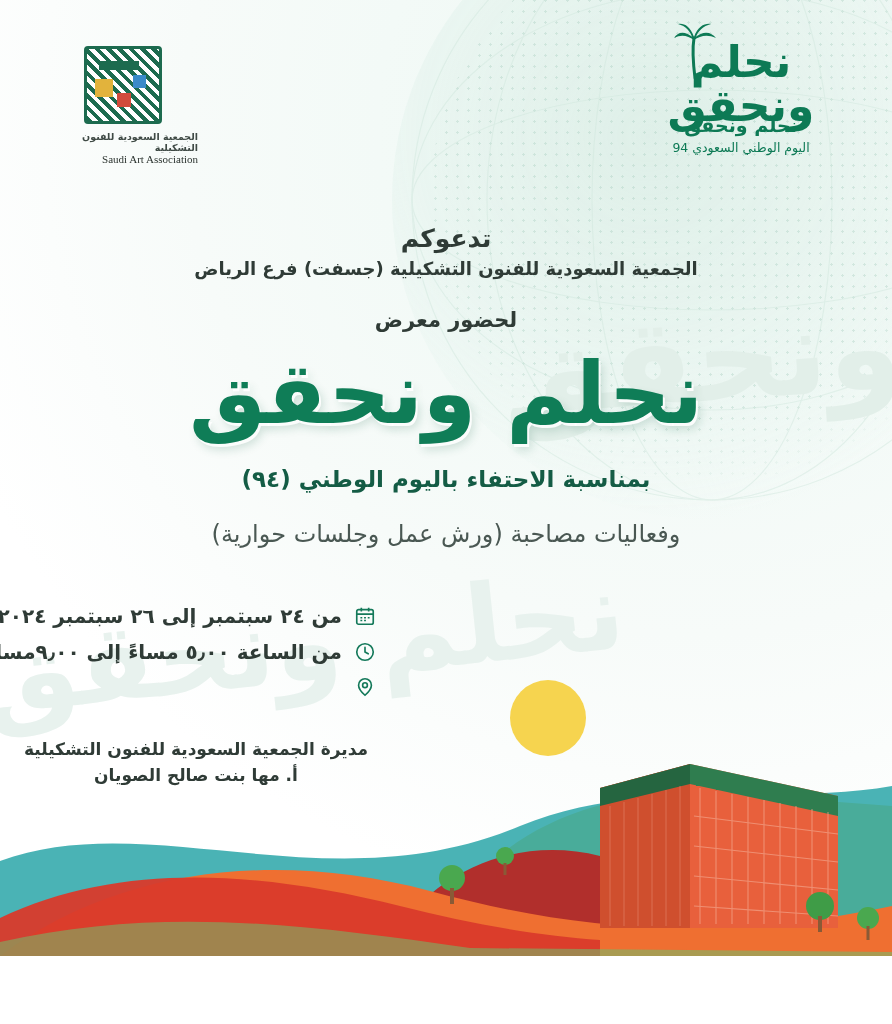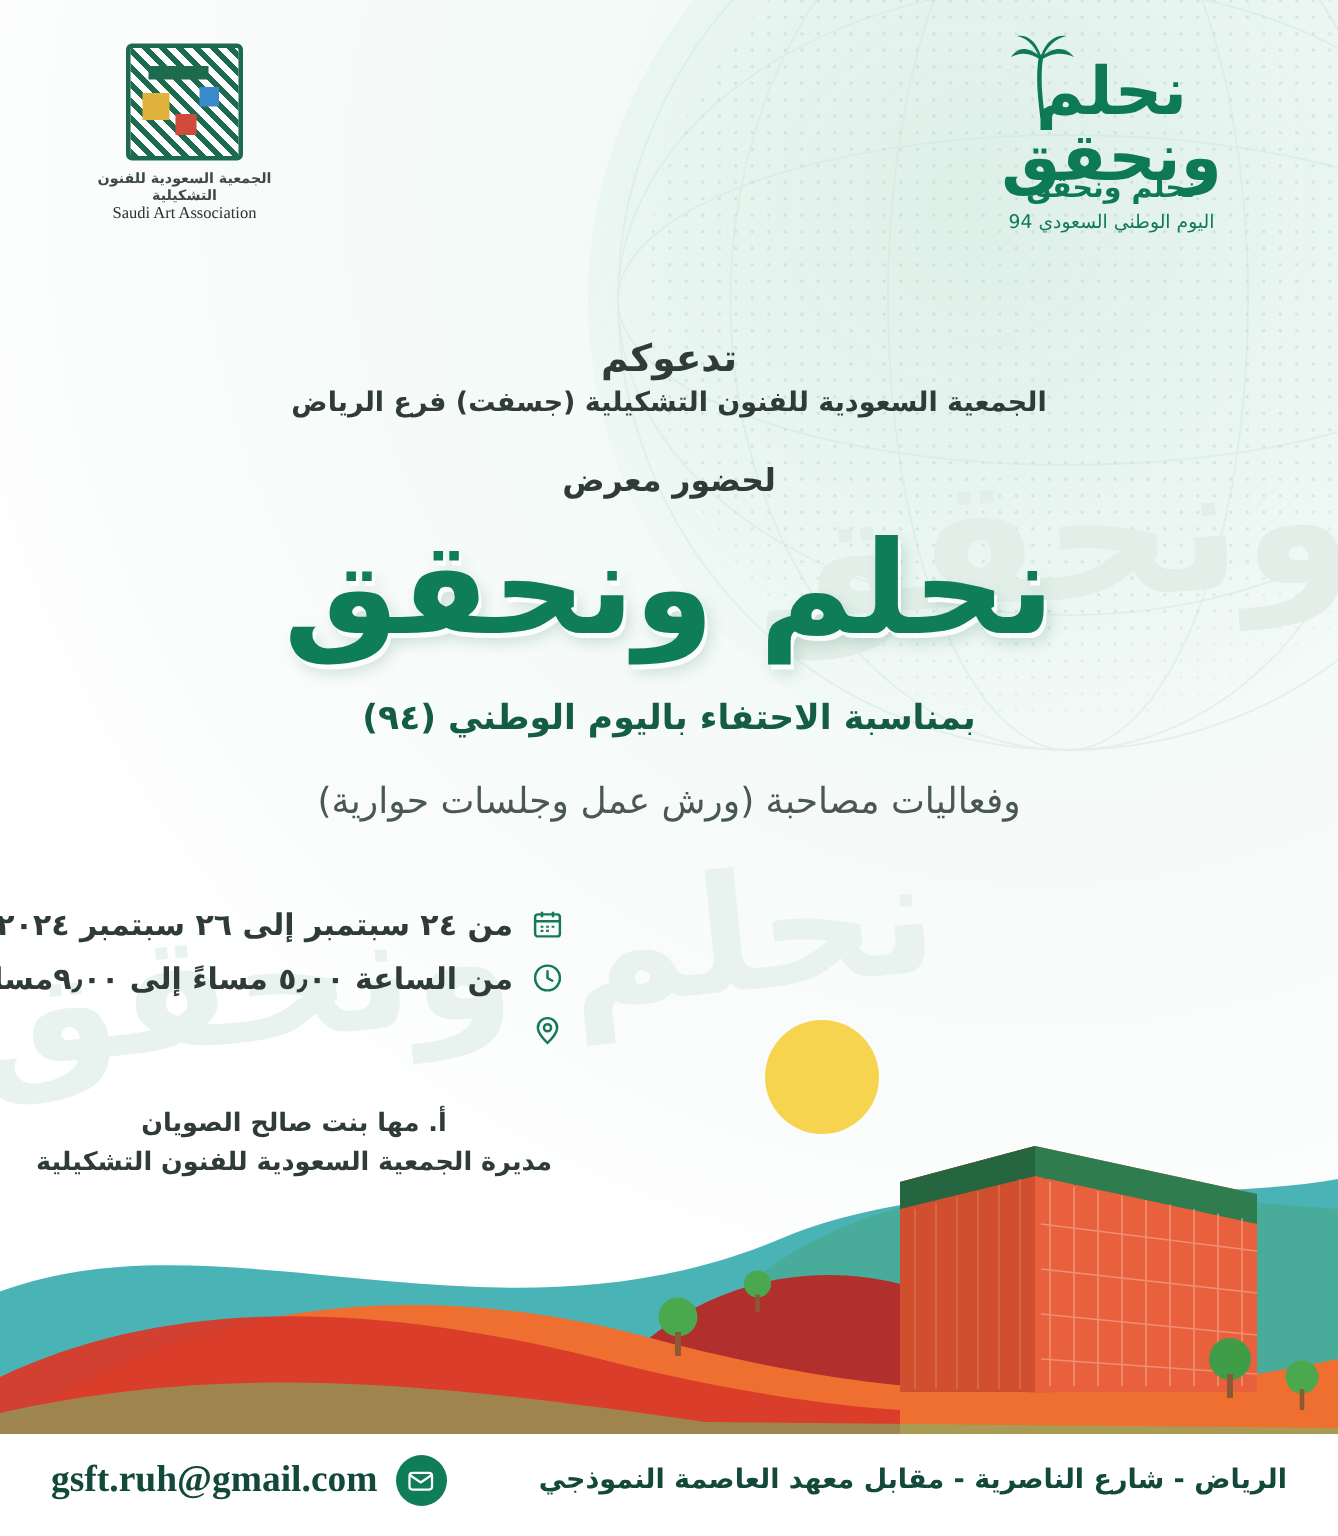--- a/index.html
+++ b/index.html
@@ -52,21 +52,21 @@
     transform:rotate(-4deg);
   }
   .wm-left{
     top:590px;left:-20px;font-size:108px;line-height:1;
     color:#e8f2ee;
     transform:rotate(-6deg);
   }
 
   
   .saa-logo{
-    position:absolute;top:29px;left:48px;width:150px;text-align:center;
+    position:absolute;top:46px;left:48px;width:150px;
   }
   .saa-mark{
     width:72px;height:72px;margin:0 auto;
     border:3px solid #1d6b4f;
     border-radius:4px;
     position:relative;
     background:
       repeating-linear-gradient(45deg,#1d6b4f 0 4px,#ffffff 4px 8px);
     overflow:hidden;
   }
@@ -230,22 +230,22 @@
 
     <div class="drow">
       <svg class="ico" viewBox="0 0 24 24" fill="none" stroke="currentColor" stroke-width="1.8">
         <path d="M12 21s7-6.2 7-11a7 7 0 1 0-14 0c0 4.8 7 11 7 11z"></path>
         <circle cx="12" cy="10" r="2.6"></circle>
       </svg>
     </div>
   </div>
 
   <div class="sign">
+    <div>مديرة الجمعية السعودية للفنون التشكيلية</div>
     <div>أ. مها بنت صالح الصويان</div>
-    <div>مديرة الجمعية السعودية للفنون التشكيلية</div>
   </div>
 
   <svg class="art" viewBox="0 0 892 300" preserveAspectRatio="none">
 
     <circle cx="548" cy="62" r="38" fill="#f6d44f"></circle>
 
     <path d="M430 300 C470 180 600 120 760 140 L892 150 L892 300 Z" fill="#f3d04a"></path>
 
     <path d="M0 205 C150 150 330 250 520 170 C640 120 780 150 892 130 L892 300 L0 300 Z" fill="#2aa6a8" opacity=".85"></path>
 
@@ -286,26 +286,14 @@
         <rect x="450" y="232" width="4" height="16" fill="#8a5a36"></rect>
       <circle cx="505" cy="200" r="9" fill="#4aa84f"></circle>
         <rect x="503.5" y="207" width="3" height="12" fill="#8a5a36"></rect>
       <circle cx="820" cy="250" r="14" fill="#3f9c47"></circle>
         <rect x="818" y="260" width="4" height="16" fill="#8a5a36"></rect>
       <circle cx="868" cy="262" r="11" fill="#4aa84f"></circle>
         <rect x="866.5" y="270" width="3" height="14" fill="#8a5a36"></rect>
     </g>
   </svg>
 
-  <div class="footer">
-    <div class="mailbox">
-      <span class="mail-ico">
-        <svg viewBox="0 0 24 24" width="19" height="19" fill="none" stroke="#ffffff" stroke-width="1.9">
-          <rect x="2.5" y="5" width="19" height="14" rx="2.5"></rect>
-          <path d="M3 7l9 6 9-6" stroke-linecap="round"></path>
-        </svg>
-      </span>
-      <span class="mail-txt">gsft.ruh@gmail.com</span>
-    </div>
-    <div class="addr">الرياض - شارع الناصرية - مقابل معهد العاصمة النموذجي</div>
-  </div>
 
 </div>
 
 </body></html>

